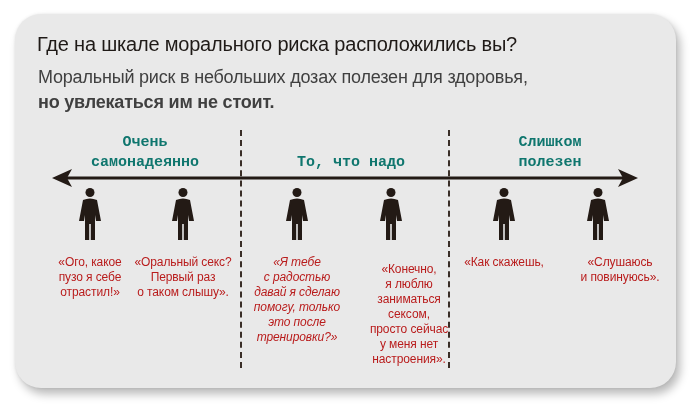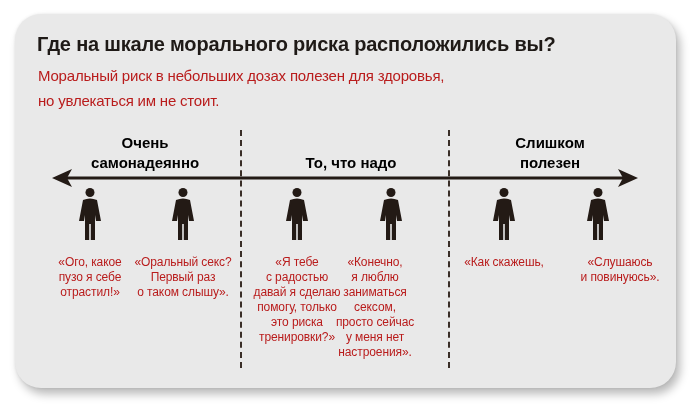--- a/index.html
+++ b/index.html
@@ -1,26 +1,26 @@
 <!DOCTYPE html>
 <html><head>
 <meta charset="utf-8">
 <style>
   html, body { margin:0; padding:0; }
   body { width:700px; height:411px; background:#ffffff; position:relative; overflow:hidden;
          font-family:"Liberation Sans", sans-serif; color:#231a15; }
   .card { position:absolute; left:15px; top:14px; width:661px; height:374px;
           background:#e9e9e9; border-radius:26px;
           box-shadow: 4px 6px 10px rgba(0,0,0,0.28), 0 0 3px rgba(0,0,0,0.08); }
-  .title { position:absolute; left:37px; top:33px; font-size:20px; font-weight:bold;
+  .title { position:absolute; left:37px; top:33px; font-size:20px; font-weight:normal;
            letter-spacing:-0.2px; color:#1f1a17; white-space:nowrap; }
-  .sub { position:absolute; left:38px; font-size:15px; color:#b91c1c; white-space:nowrap; letter-spacing:-0.2px; }
-  .sub1 { top:67px; } .sub2 { top:92px; }
-  .zone-label { position:absolute; font-family:Liberation Sans, sans-serif; font-weight:bold;
-                font-size:15px; line-height:20px; text-align:center; color:#000000; }
+  .sub { position:absolute; left:38px; font-size:18px; color:#404040; white-space:nowrap; letter-spacing:-0.2px; }
+  .sub1 { top:67px; } .sub2 { top:92px;font-weight:bold; }
+  .zone-label { position:absolute; font-family:Liberation Mono, monospace; font-weight:bold;
+                font-size:15px; line-height:20px; text-align:center; color:#0f766e; }
   .divider { position:absolute; top:130px; width:0; height:238px;
              border-left:2px dashed #3a2e27; }
   .axis { position:absolute; left:0; top:0; }
   .figure { position:absolute; top:188px; width:24px; height:52px; }
   .quote { position:absolute; top:255px; width:120px; font-size:12px; line-height:15px;
            text-align:center; color:#b91c1c; letter-spacing:-0.1px; }
   .quote span { display:block; }
 </style>
 </head>
 <body>
@@ -80,29 +80,29 @@
 <div class="quote" style="left:30px;">
   <span>«Ого, какое</span>
   <span>пузо я себе</span>
   <span>отрастил!»</span>
 </div>
 <div class="quote" style="left:123px;">
   <span>«Оральный секс?</span>
   <span>Первый раз</span>
   <span>о таком слышу».</span>
 </div>
-<div class="quote" style="left:237px;">
+<div class="quote" style="left:237px;font-style:italic;">
   <span>«Я тебе</span>
   <span>с радостью</span>
   <span>давай я сделаю</span>
   <span>помогу, только</span>
-  <span>это риска</span>
+  <span>это после</span>
   <span>тренировки?»</span>
 </div>
-<div class="quote" style="left:315px;">
+<div class="quote" style="left:349px;margin-top:7px;">
   <span>«Конечно,</span>
   <span>я люблю</span>
   <span>заниматься</span>
   <span>сексом,</span>
   <span>просто сейчас</span>
   <span>у меня нет</span>
   <span>настроения».</span>
 </div>
 <div class="quote" style="left:444px;">
   <span>«Как скажешь,</span>

